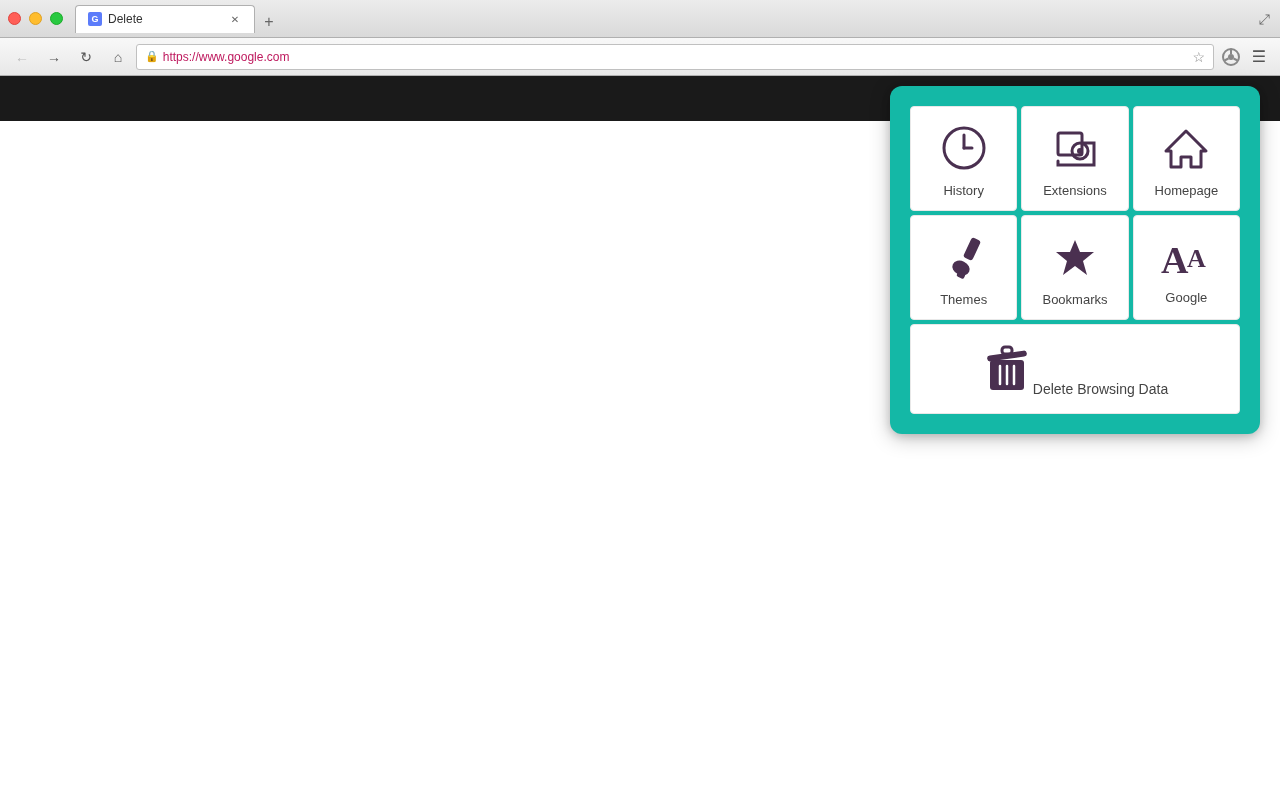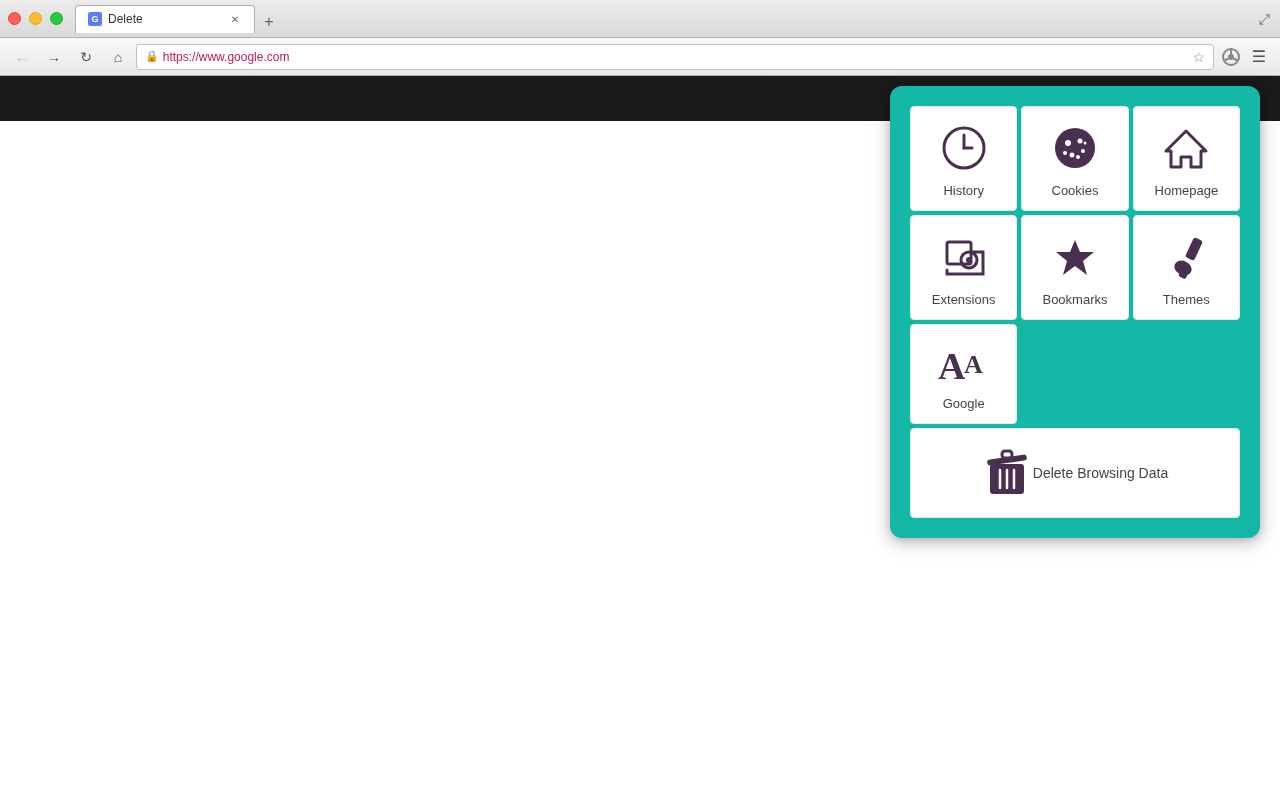--- a/index.html
+++ b/index.html
@@ -269,20 +269,21 @@
       align-items: center;
       justify-content: center;
     }
 
     .popup-item.wide {
       grid-column: span 3;
       flex-direction: row;
       gap: 1px;
       padding: 16px 24px;
       min-height: 90px;
+      align-items: flex-end;
     }
     .popup-item.wide .popup-item-label {
       font-size: 14px;
     }
 
     
     svg { display: block; }
   </style>
 </head>
 <body>
@@ -345,84 +346,69 @@
                 <circle cx="25" cy="25" r="20" fill="none" stroke="#4a3050" stroke-width="3"></circle>
                 <line x1="25" y1="25" x2="25" y2="12" stroke="#4a3050" stroke-width="3" stroke-linecap="round"></line>
                 <line x1="25" y1="25" x2="33" y2="25" stroke="#4a3050" stroke-width="3" stroke-linecap="round"></line>
               </svg>
             </div>
             <span class="popup-item-label">History</span>
           </div>
 
 
 
+
           <div class="popup-item">
             <div class="popup-item-icon">
               <svg width="50" height="50" viewBox="0 0 50 50">
-                <circle cx="25" cy="25" r="20" fill="#4a3050"></circle>
-                <circle cx="18" cy="20" r="3" fill="white"></circle>
-                <circle cx="30" cy="18" r="2.5" fill="white"></circle>
-                <circle cx="33" cy="28" r="2" fill="white"></circle>
-                <circle cx="22" cy="32" r="2.5" fill="white"></circle>
-                <circle cx="28" cy="34" r="2" fill="white"></circle>
-                <circle cx="15" cy="30" r="2" fill="white"></circle>
-                <circle cx="35" cy="20" r="1.5" fill="white"></circle>
-              </svg>
-            </div>
-            <span class="popup-item-label">Cookies</span>
+
+                <rect x="8" y="10" width="24" height="22" rx="2" fill="none" stroke="#4a3050" stroke-width="3"></rect>
+                <path d="M32 20 L44 20 L44 42 L8 42 L8 38" fill="none" stroke="#4a3050" stroke-width="3" stroke-linecap="round"></path>
+
+                <circle cx="30" cy="28" r="8" fill="none" stroke="#4a3050" stroke-width="3"></circle>
+                <circle cx="30" cy="28" r="3" fill="#4a3050"></circle>
+
+                <line x1="8" y1="10" x2="8" y2="10" stroke="none"></line>
+              </svg>
+            </div>
+            <span class="popup-item-label">Extensions</span>
           </div>
 
           <div class="popup-item">
             <div class="popup-item-icon">
               <svg width="50" height="50" viewBox="0 0 50 50">
                 <polygon points="25,8 45,28 40,28 40,44 30,44 30,34 20,34 20,44 10,44 10,28 5,28" fill="none" stroke="#4a3050" stroke-width="3" stroke-linejoin="round"></polygon>
               </svg>
             </div>
             <span class="popup-item-label">Homepage</span>
-          </div>
-
-          <div class="popup-item">
-            <div class="popup-item-icon">
-              <svg width="50" height="50" viewBox="0 0 50 50">
-
-                <rect x="8" y="10" width="24" height="22" rx="2" fill="none" stroke="#4a3050" stroke-width="3"></rect>
-                <path d="M32 20 L44 20 L44 42 L8 42 L8 38" fill="none" stroke="#4a3050" stroke-width="3" stroke-linecap="round"></path>
-
-                <circle cx="30" cy="28" r="8" fill="none" stroke="#4a3050" stroke-width="3"></circle>
-                <circle cx="30" cy="28" r="3" fill="#4a3050"></circle>
-
-                <line x1="8" y1="10" x2="8" y2="10" stroke="none"></line>
-              </svg>
-            </div>
-            <span class="popup-item-label">Extensions</span>
-          </div>
-
-          <div class="popup-item">
-            <div class="popup-item-icon">
-              <svg width="50" height="50" viewBox="0 0 50 50">
-                <polygon points="25,8 30,20 44,20 33,29 37,43 25,34 13,43 17,29 6,20 20,20" fill="#4a3050"></polygon>
-              </svg>
-            </div>
-            <span class="popup-item-label">Bookmarks</span>
           </div>
 
           <div class="popup-item">
             <div class="popup-item-icon">
               <svg width="50" height="50" viewBox="0 0 50 50">
 
                 <rect x="28" y="6" width="10" height="22" rx="3" fill="#4a3050" transform="rotate(25,33,17)"></rect>
                 <ellipse cx="22" cy="36" rx="9" ry="7" fill="#4a3050" transform="rotate(25,22,36)"></ellipse>
                 <rect x="18" y="40" width="8" height="6" rx="2" fill="#4a3050" transform="rotate(25,22,43)"></rect>
               </svg>
             </div>
             <span class="popup-item-label">Themes</span>
           </div>
 
           <div class="popup-item">
             <div class="popup-item-icon">
+              <svg width="50" height="50" viewBox="0 0 50 50">
+                <polygon points="25,8 30,20 44,20 33,29 37,43 25,34 13,43 17,29 6,20 20,20" fill="#4a3050"></polygon>
+              </svg>
+            </div>
+            <span class="popup-item-label">Bookmarks</span>
+          </div>
+
+          <div class="popup-item">
+            <div class="popup-item-icon">
               <svg width="55" height="45" viewBox="0 0 55 45">
                 <text x="2" y="38" font-family="serif" font-size="38" font-weight="bold" fill="#4a3050">A</text>
                 <text x="28" y="32" font-family="serif" font-size="26" font-weight="bold" fill="#4a3050">A</text>
               </svg>
             </div>
             <span class="popup-item-label">Google</span>
           </div>
 
         </div>
 

